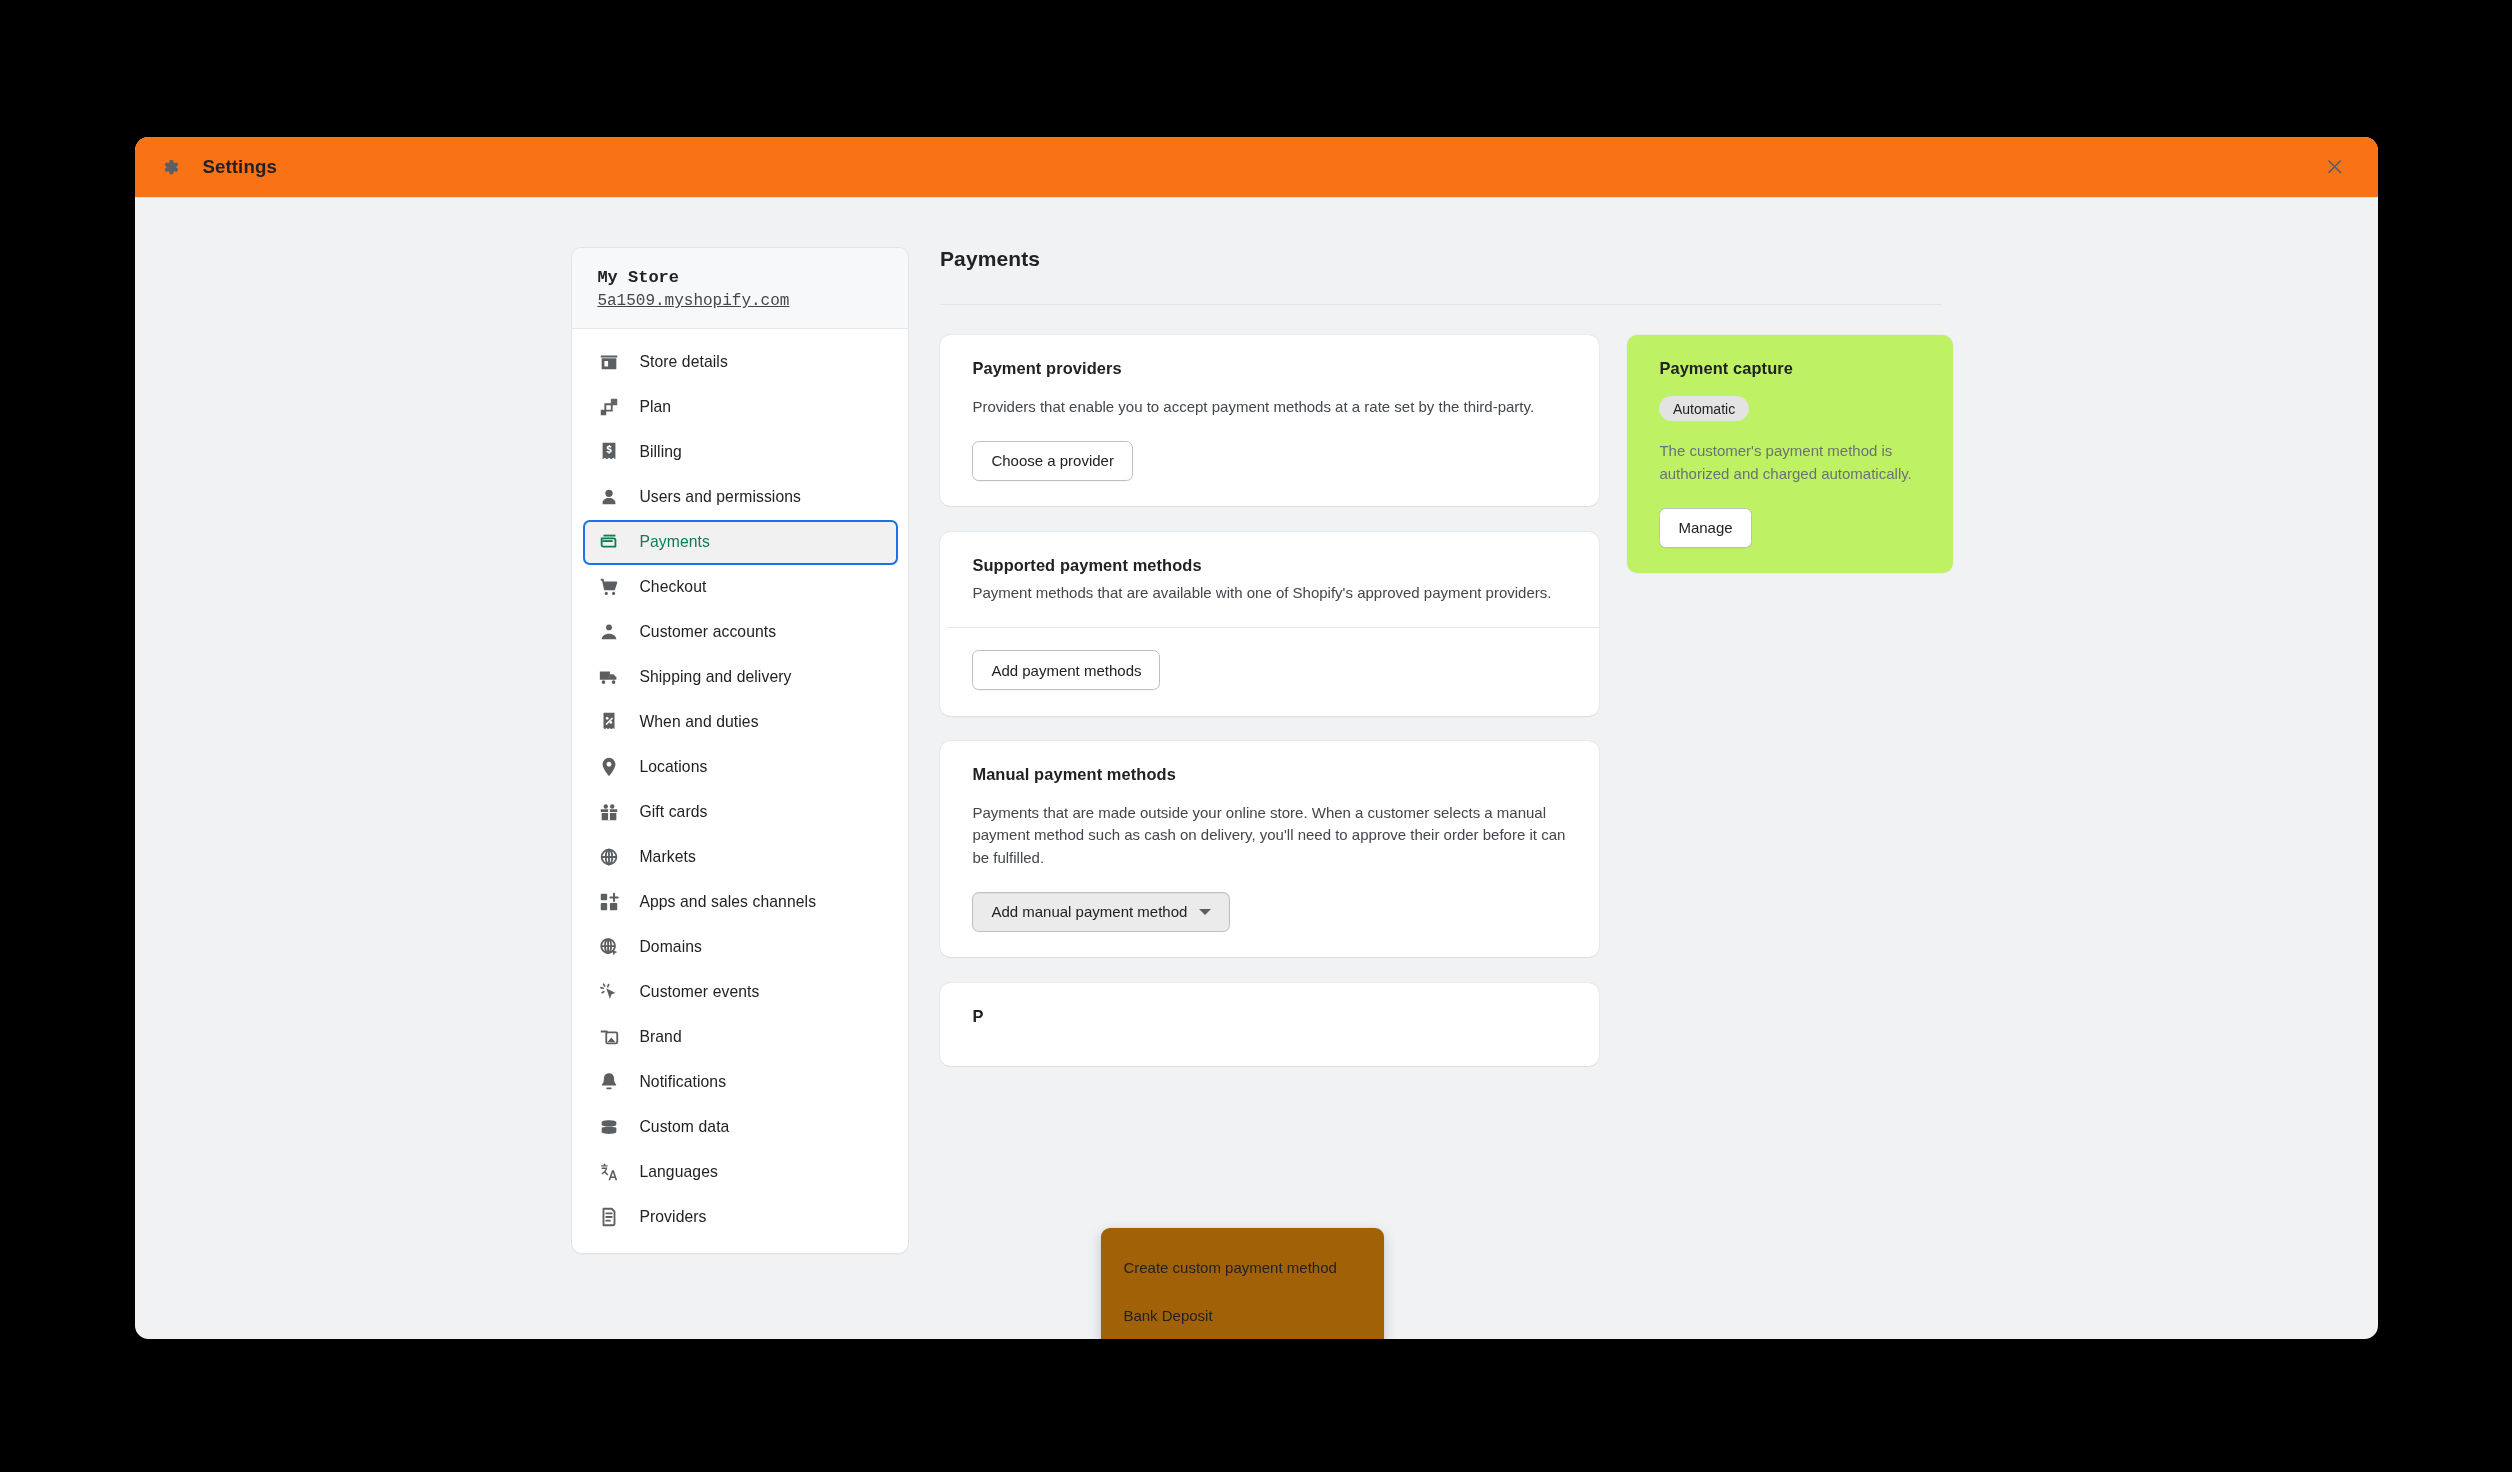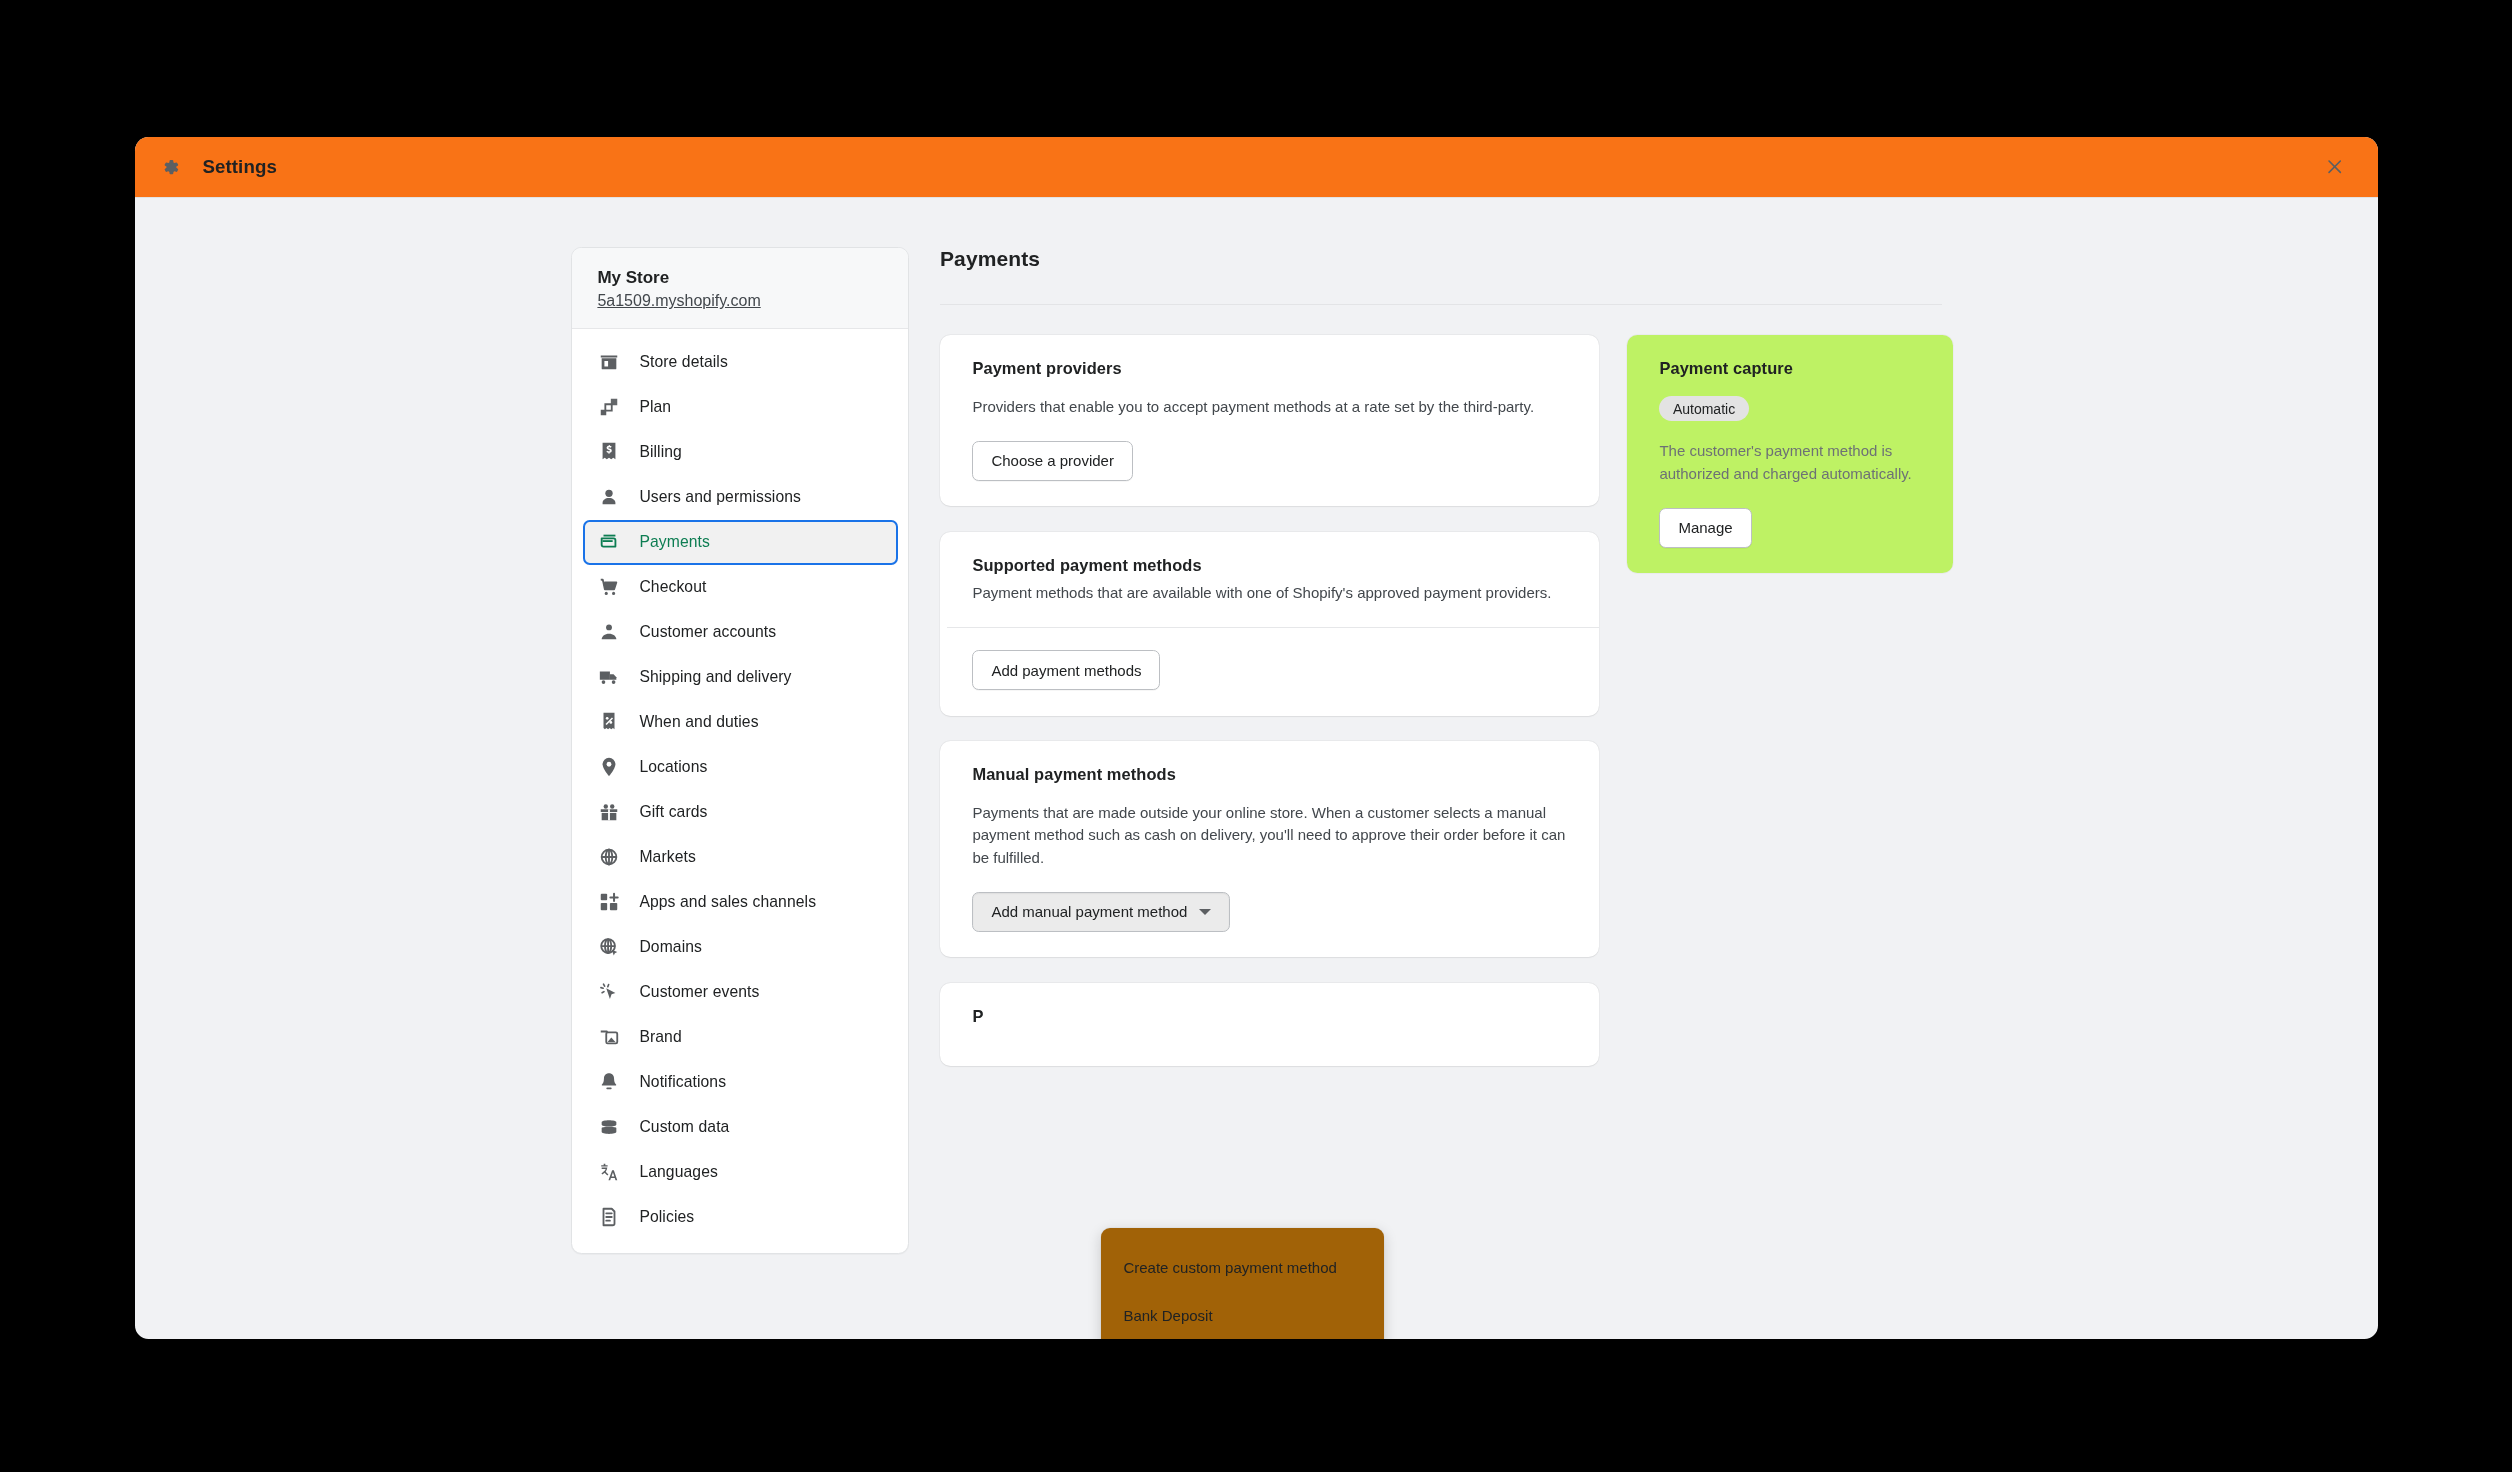--- a/index.html
+++ b/index.html
@@ -69,20 +69,21 @@
     border: 0.7px solid #e1e3e5;
     border-radius: 10.5px;
     height: fit-content;
     overflow: hidden;
     box-shadow: 0 0.7px 0.7px rgba(0,0,0,.03);
   }
   #store-head {
     background: #f7f8f9;
     padding: 19.4px 25.4px 18px 25.4px;
     border-bottom: 0.7px solid #e6e7e9;
+    font-family: Liberation Mono, monospace;
   }
   #store-name {
     font-size: 17px; font-weight: bold; color: #202223;
     line-height: 1.25;
   }
   #store-domain {
     display: inline-block;
     margin-top: 3.7px;
     font-size: 16px;
     color: #42474c;
@@ -425,21 +426,21 @@
             </span>
             <span class="lbl">Languages</span>
           </div>
           <div class="navitem">
             <span class="ico">
               <svg viewBox="0 0 24 24" fill="none" stroke="currentColor" stroke-width="2" stroke-linejoin="round">
                 <path d="M6 3h9l3 3v13a2 2 0 01-2 2H6z"></path>
                 <path d="M9 8h6M9 12h6M9 16h4" stroke-linecap="round"></path>
               </svg>
             </span>
-            <span class="lbl">Policies</span>
+            <span class="lbl">Providers</span>
           </div>
         </div>
     </div>
 
     <div id="main">
       <div id="page-title">Payments</div>
 
       <div id="main-columns">
         <div id="main-left">
 

